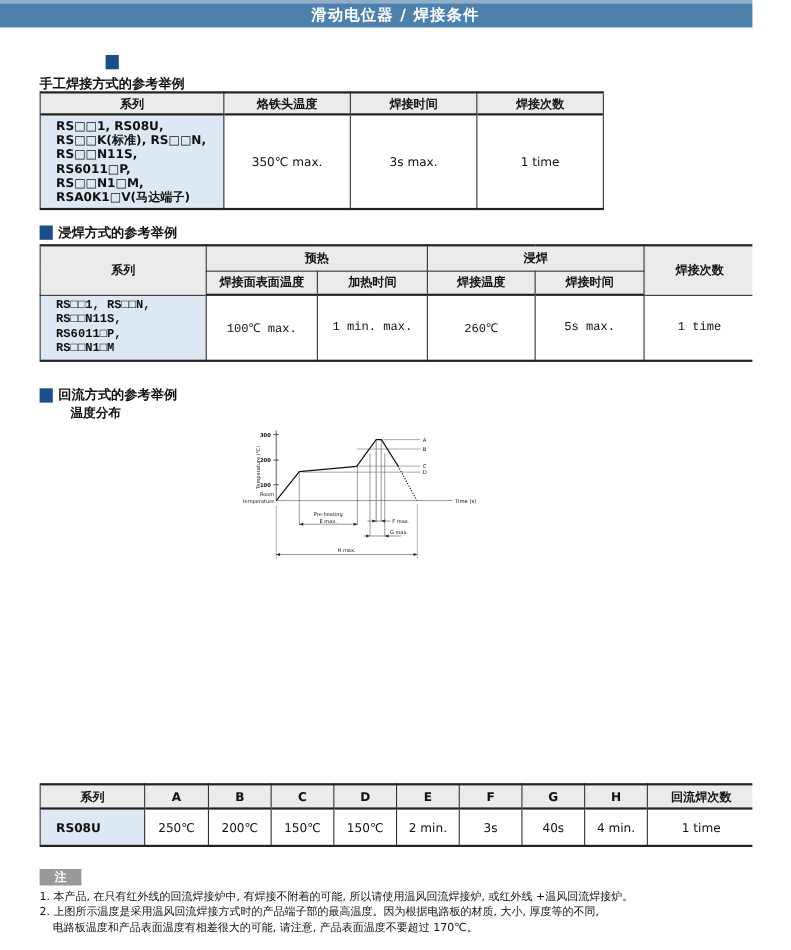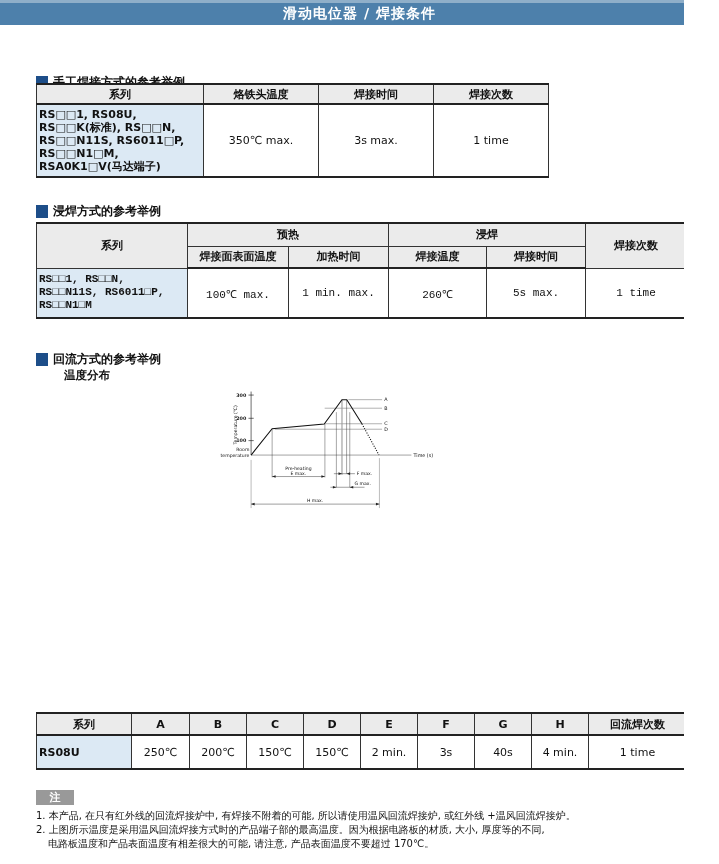--- a/index.html
+++ b/index.html
@@ -14,21 +14,21 @@
   
   .sec{position:absolute;left:36px;display:flex;align-items:center;gap:5px;}
   .sec .bullet{width:12px;height:13px;background:#1d4e89;flex:0 0 auto;}
   .sec .txt{font-size:12px;font-weight:bold;color:#111;}
   
   table.t{border-collapse:collapse;table-layout:fixed;position:absolute;font-size:11px;color:#111;
           border-top:2px solid #222;border-bottom:2px solid #222;}
   table.t th{background:#ebebeb;font-weight:bold;border:1px solid #333;padding:1px 2px;text-align:center;}
   table.t thead tr.last th, table.t tr.hdr-bottom th{border-bottom:2px solid #222;}
   table.t td{border:1px solid #333;text-align:center;padding:1px 2px;}
-  table.t td.series{background:#dce9f4;text-align:left;font-weight:bold;padding:3px 2px;line-height:13px;}
+  table.t td.series{background:#dce9f4;text-align:left;font-weight:bold;padding:3px 14px;line-height:13px;}
   
   .chart-title{position:absolute;left:64px;top:368px;font-size:11.5px;font-weight:bold;}
   
   .note-badge{position:absolute;left:36px;top:790px;width:38px;height:15px;background:#999999;
               color:#fff;font-weight:bold;font-size:11px;display:flex;align-items:center;justify-content:center;}
   .notes{position:absolute;left:36px;top:809px;width:660px;font-size:10px;line-height:14px;color:#111;}
   .notes .cont{padding-left:12px;}
   svg text{font-family:"DejaVu Sans","Liberation Sans",sans-serif;fill:#111;}
 </style>
 </head>
@@ -36,21 +36,21 @@
 
 <div class="page">
 
   <div class="topbar">
     <div class="strip"></div>
     <div class="main">
       <span>滑动电位器 / 焊接条件</span>
     </div>
   </div>
 
-  <div class="sec" style="top:74px;">
+  <div class="sec" style="top:50px;flex-direction:column;">
     <span class="bullet"></span>
     <span class="txt">手工焊接方式的参考举例</span>
   </div>
 
   <table class="t" style="left:36px;top:83px;width:512px;">
     <colgroup>
         <col style="width:167px">
         <col style="width:115px">
         <col style="width:115px">
         <col style="width:115px">

